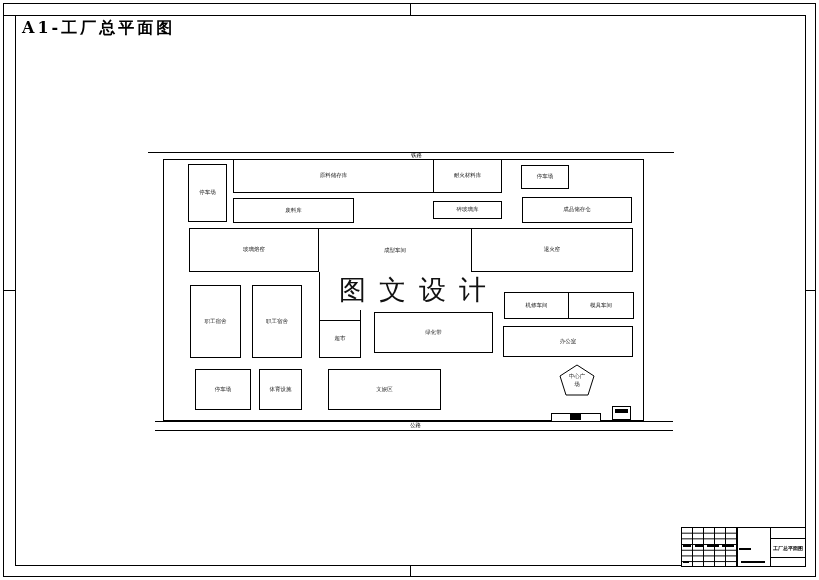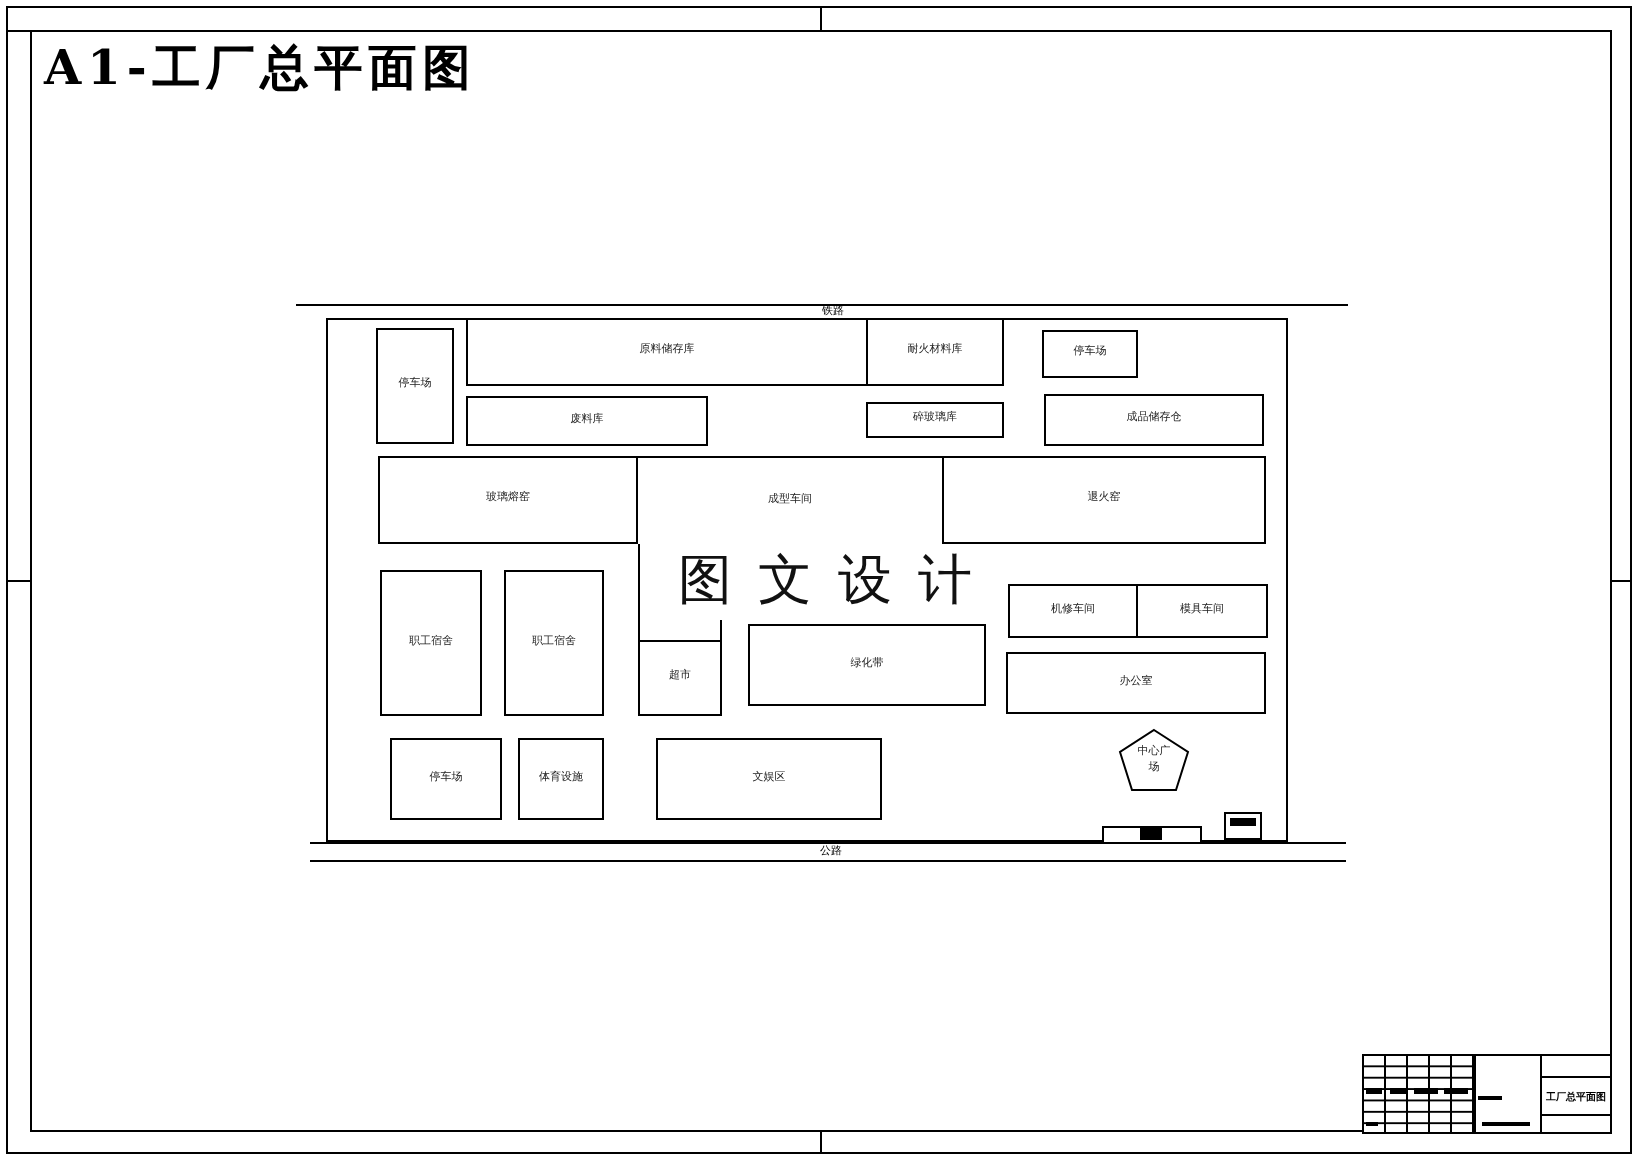--- a/index.html
+++ b/index.html
@@ -5,21 +5,21 @@
   html, body { margin:0; padding:0; background:#ffffff; }
   body { width:819px; height:580px; position:relative; overflow:hidden;
          font-family:"DejaVu Sans", sans-serif; color:#000; }
   .abs { position:absolute; box-sizing:border-box; }
   .line-h { position:absolute; height:0; border-top:1px solid #000; }
   .line-v { position:absolute; width:0; border-left:1px solid #000; }
   .box { position:absolute; box-sizing:border-box; border:1px solid #000; background:#fff;
          display:flex; align-items:center; justify-content:center; }
   .lbl { font-size:5.5px; line-height:1; white-space:nowrap; color:#222; }
   .title { position:absolute; left:22px; top:18px; font-family:"DejaVu Serif", serif;
-           font-size:24px; font-weight:bold; letter-spacing:3px; }
+           font-size:16px; font-weight:bold; letter-spacing:3px; }
   .watermark { position:absolute; left:337px; top:272px; font-family:"DejaVu Serif", serif;
                font-size:27px; letter-spacing:13px; color:#111; background:rgba(255,255,255,0.85);
                padding:0 2px; }
   .roadlbl { position:absolute; font-size:5.5px; }
   .tb { position:absolute; box-sizing:border-box; border:1px solid #000; background:#fff; }
   .fill { background:#000; }
 </style>
 </head>
 <body>
 

